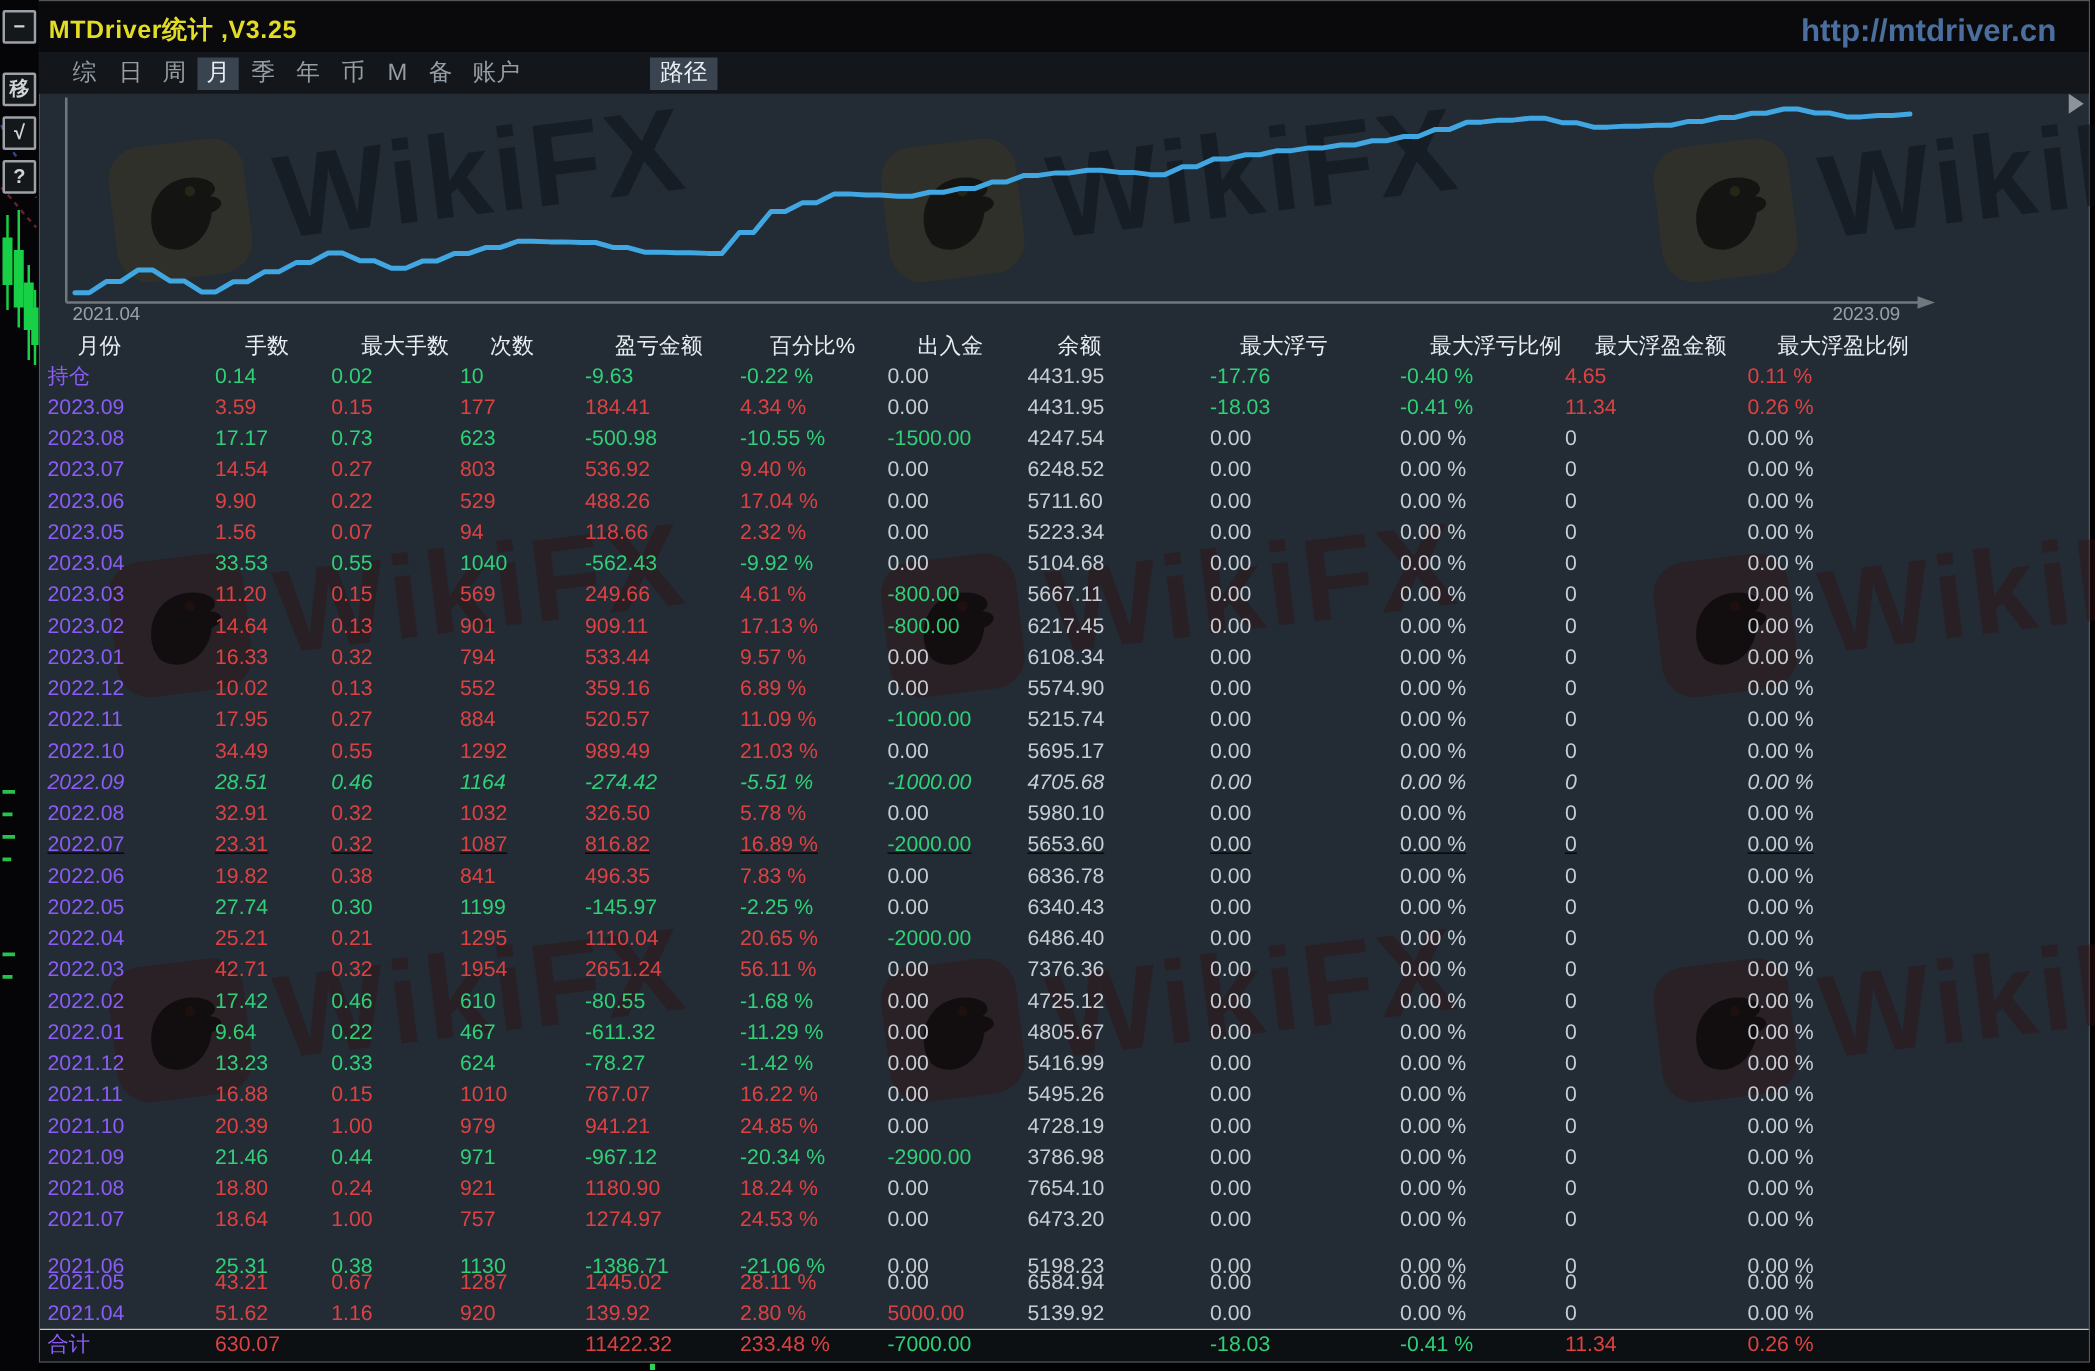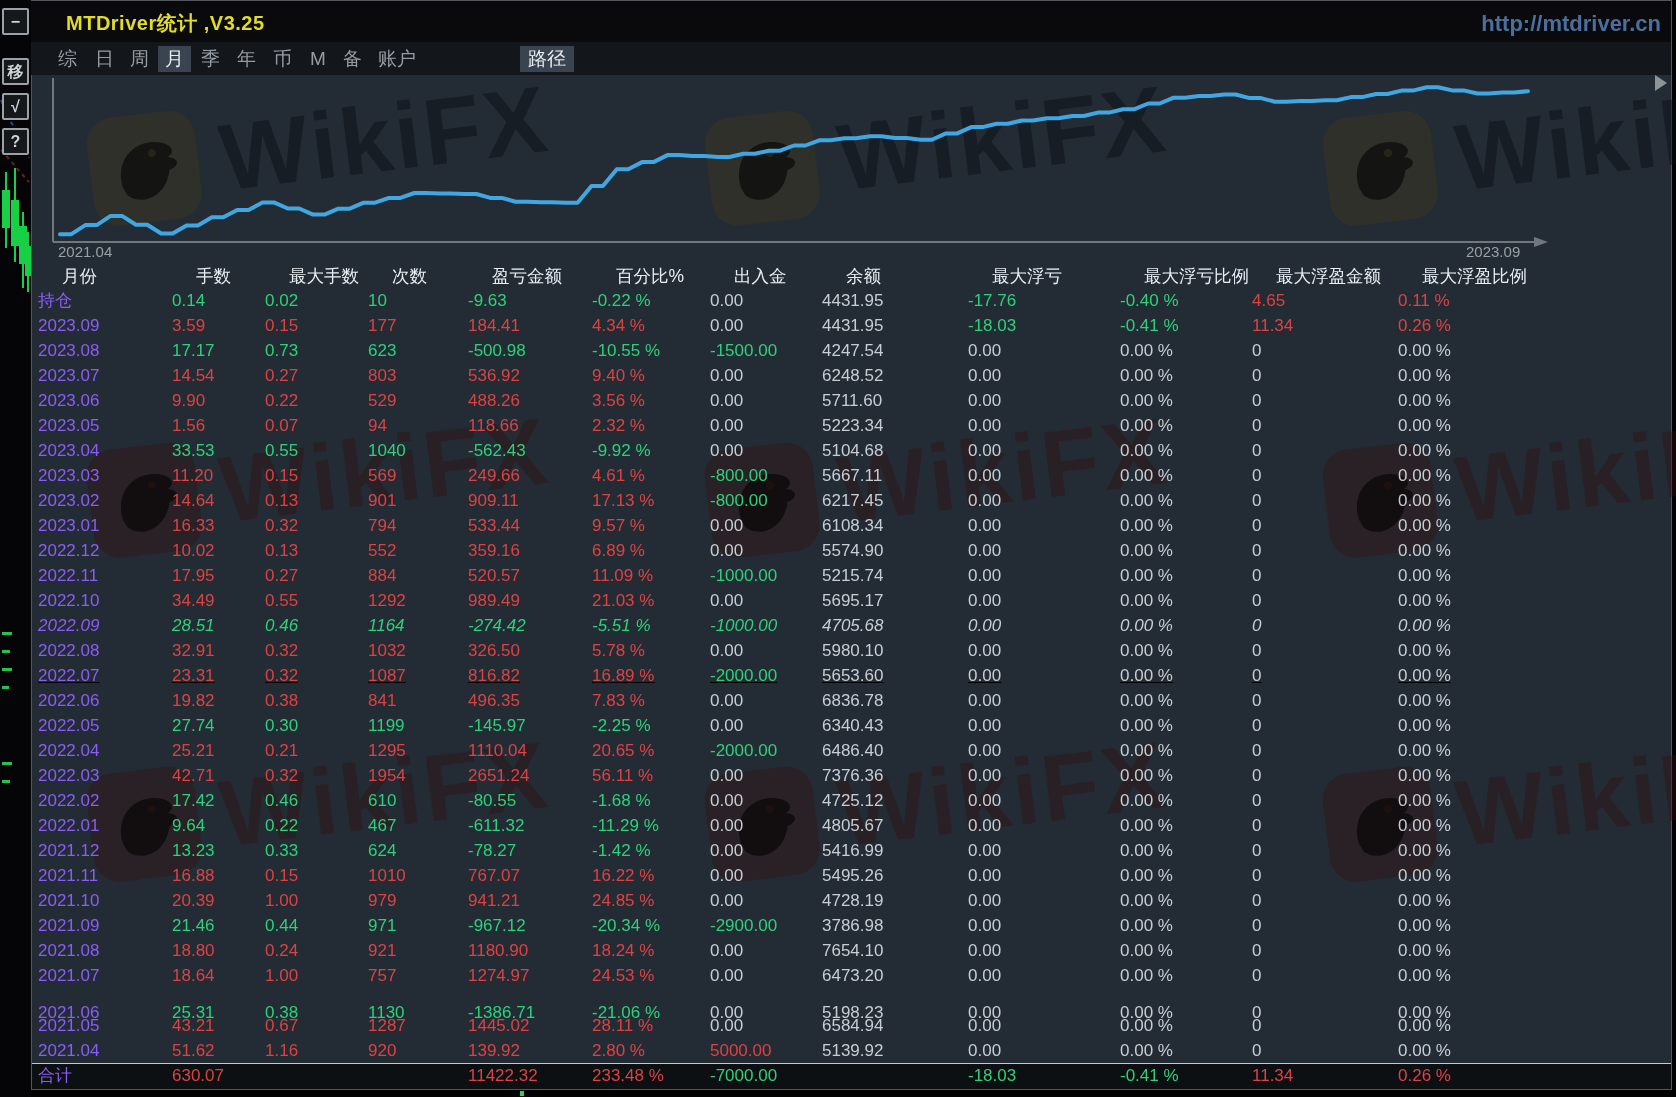--- a/index.html
+++ b/index.html
@@ -10,22 +10,22 @@
   
   #left-strip { position:absolute; left:0; top:0; width:31px; height:1097px; background:#050507; z-index:5; }
   .strip-btn { position:absolute; left:2px; width:27px; height:27px; border:2px solid #9ba1a6;
     background:#15181b; color:#cfd4d8; font-size:16px; font-weight:bold; text-align:center;
     line-height:23px; border-radius:2px; }
 
   
   #panel { position:absolute; left:31px; top:0; width:1641px; height:1090px;
     background:#232c35; border:1px solid #53575c; z-index:1; }
   #titlebar { position:absolute; left:31px; top:1px; width:1640px; height:41px; background:#0a0a0c; z-index:4; }
-  #title-text { position:absolute; left:8px; top:9px; color:#e3dc25; font-size:20px; font-weight:bold; letter-spacing:.5px;margin-left:27px; }
-  #url-text { position:absolute; right:10px; top:10px; color:#4a6f9f; font-size:22px; font-weight:bold;text-align:right; }
+  #title-text { position:absolute; left:8px; top:9px; color:#e3dc25; font-size:20px; font-weight:bold; letter-spacing:.5px; }
+  #url-text { position:absolute; right:26px; top:10px; color:#4a6f9f; font-size:25px; font-weight:bold;text-align:right; }
   #menubar { position:absolute; left:31px; top:42px; width:1640px; height:33px; background:#13161a; z-index:4; }
   .menu-item { position:absolute; top:4px; height:26px; padding:0 7px; line-height:26px;
     color:#959ca3; font-size:19px; cursor:default; }
   .menu-item.active { background:#3a4450; color:#e8edf2; }
   #path-btn { position:absolute; left:489px; top:4px; height:26px; padding:0 8px; line-height:26px;
     background:#3a4450; color:#e8edf2; font-size:19px; }
 
   
   #wm-layer { position:absolute; inset:0; z-index:2; pointer-events:none; }
   .wm-tile { position:absolute; display:flex; align-items:center; gap:18px; transform:rotate(-7deg); }
@@ -268,21 +268,21 @@
         <span class="c-neutral">0.00 %</span>
         <span class="c-neutral">0</span>
         <span class="c-neutral">0.00 %</span>
       </div>
       <div class="t-row" style="top: 388px;">
         <span class="c-label">2023.06</span>
         <span class="c-red">9.90</span>
         <span class="c-red">0.22</span>
         <span class="c-red">529</span>
         <span class="c-red">488.26</span>
-        <span class="c-red">3.56 %</span>
+        <span class="c-red">17.04 %</span>
         <span class="c-neutral">0.00</span>
         <span class="c-neutral">5711.60</span>
         <span class="c-neutral">0.00</span>
         <span class="c-neutral">0.00 %</span>
         <span class="c-neutral">0</span>
         <span class="c-neutral">0.00 %</span>
       </div>
       <div class="t-row" style="top: 413px;">
         <span class="c-label">2023.05</span>
         <span class="c-red">1.56</span>

